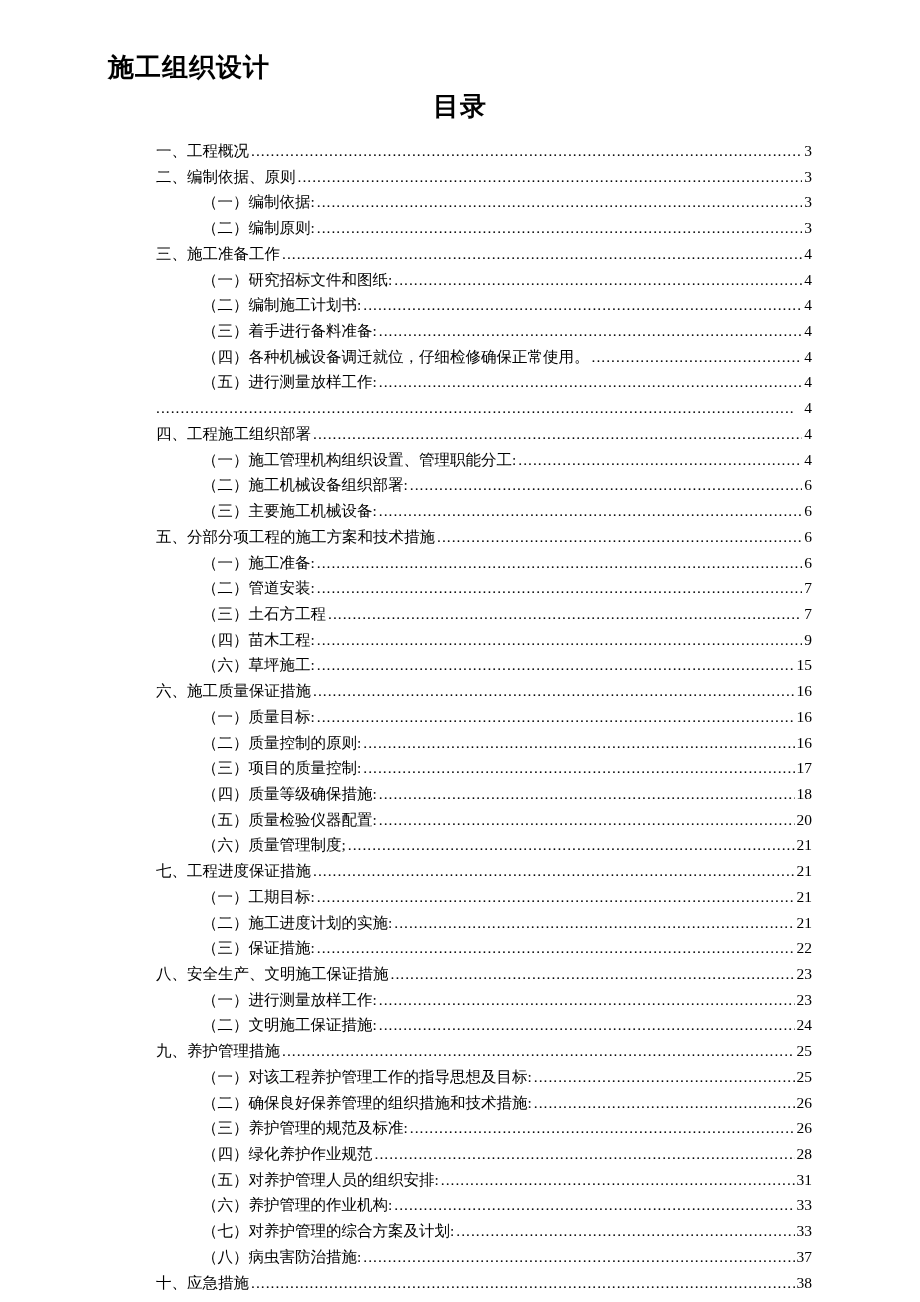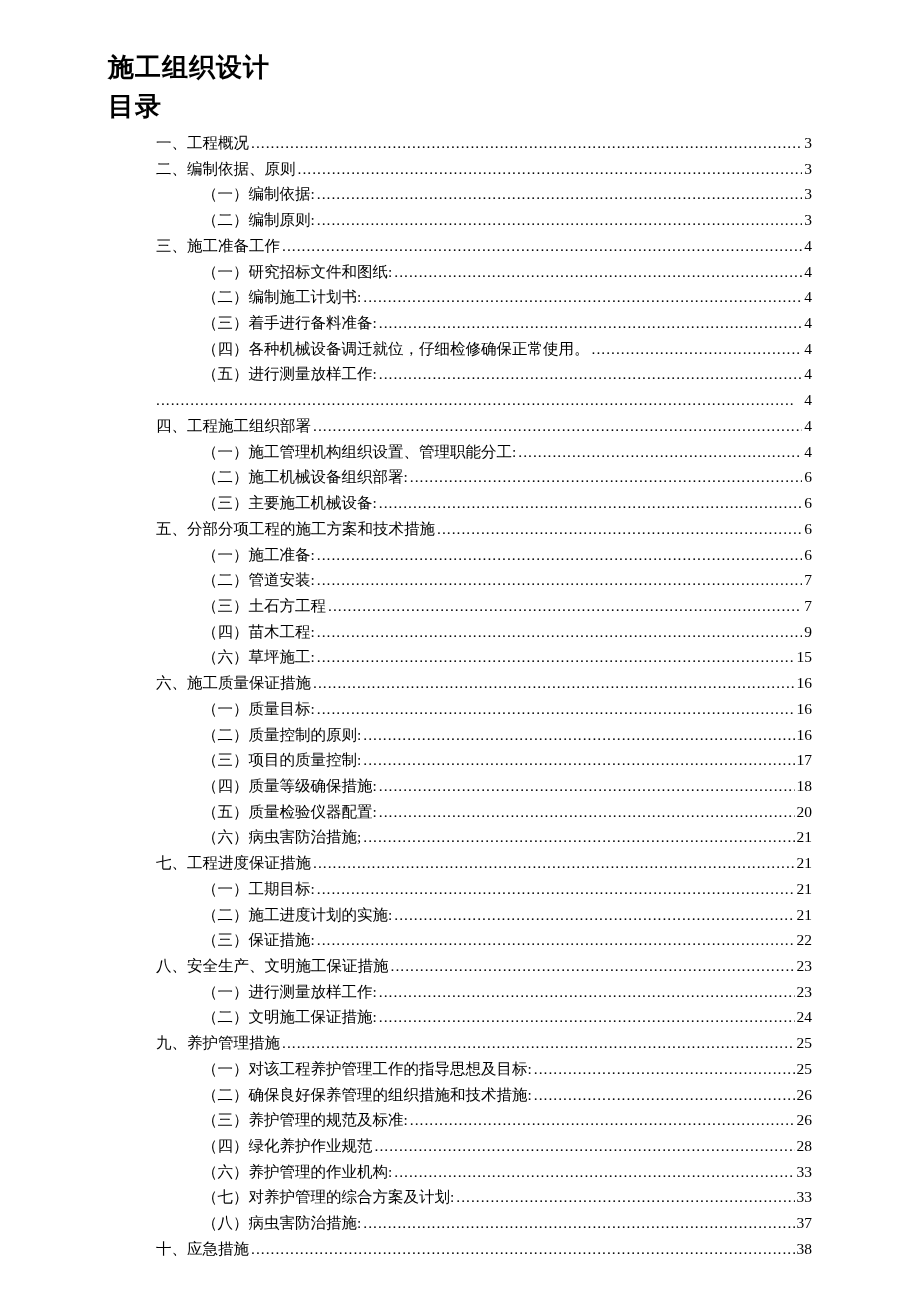--- a/index.html
+++ b/index.html
@@ -16,24 +16,24 @@
       padding: 50px 108px 50px 108px;
     }
     .title {
       text-align: left;
       font-size: 26px;
       font-weight: bold;
       margin-bottom: 4px;
       letter-spacing: 1px;
     }
     .subtitle {
-      text-align: left;
+      text-align: center;
       font-size: 26px;
       font-weight: bold;
-      margin-bottom: 6px;
+      margin-bottom: 14px;
       letter-spacing: 1px;
     }
     .toc {
       font-size: 15.5px;
       line-height: 1.66;
     }
     .toc-row {
       display: flex;
       align-items: baseline;
       white-space: nowrap;
@@ -196,21 +196,21 @@
       <span class="toc-label">（四）质量等级确保措施:</span>
       <span class="toc-dots"></span>
       <span class="toc-page">18</span>
     </div>
     <div class="toc-row level-2">
       <span class="toc-label">（五）质量检验仪器配置:</span>
       <span class="toc-dots"></span>
       <span class="toc-page">20</span>
     </div>
     <div class="toc-row level-2">
-      <span class="toc-label">（六）病虫害防治措施;</span>
+      <span class="toc-label">（六）质量管理制度;</span>
       <span class="toc-dots"></span>
       <span class="toc-page">21</span>
     </div>
     <div class="toc-row level-1">
       <span class="toc-label">七、工程进度保证措施 </span>
       <span class="toc-dots"></span>
       <span class="toc-page">21</span>
     </div>
     <div class="toc-row level-2">
       <span class="toc-label">（一）工期目标:</span>
@@ -259,20 +259,25 @@
     </div>
     <div class="toc-row level-2">
       <span class="toc-label">（三）养护管理的规范及标准:</span>
       <span class="toc-dots"></span>
       <span class="toc-page">26</span>
     </div>
     <div class="toc-row level-2">
       <span class="toc-label">（四）绿化养护作业规范</span>
       <span class="toc-dots"></span>
       <span class="toc-page">28</span>
+    </div>
+    <div class="toc-row level-2">
+      <span class="toc-label">（五）对养护管理人员的组织安排:</span>
+      <span class="toc-dots"></span>
+      <span class="toc-page">31</span>
     </div>
     <div class="toc-row level-2">
       <span class="toc-label">（六）养护管理的作业机构:</span>
       <span class="toc-dots"></span>
       <span class="toc-page">33</span>
     </div>
     <div class="toc-row level-2">
       <span class="toc-label">（七）对养护管理的综合方案及计划:</span>
       <span class="toc-dots"></span>
       <span class="toc-page">33</span>

